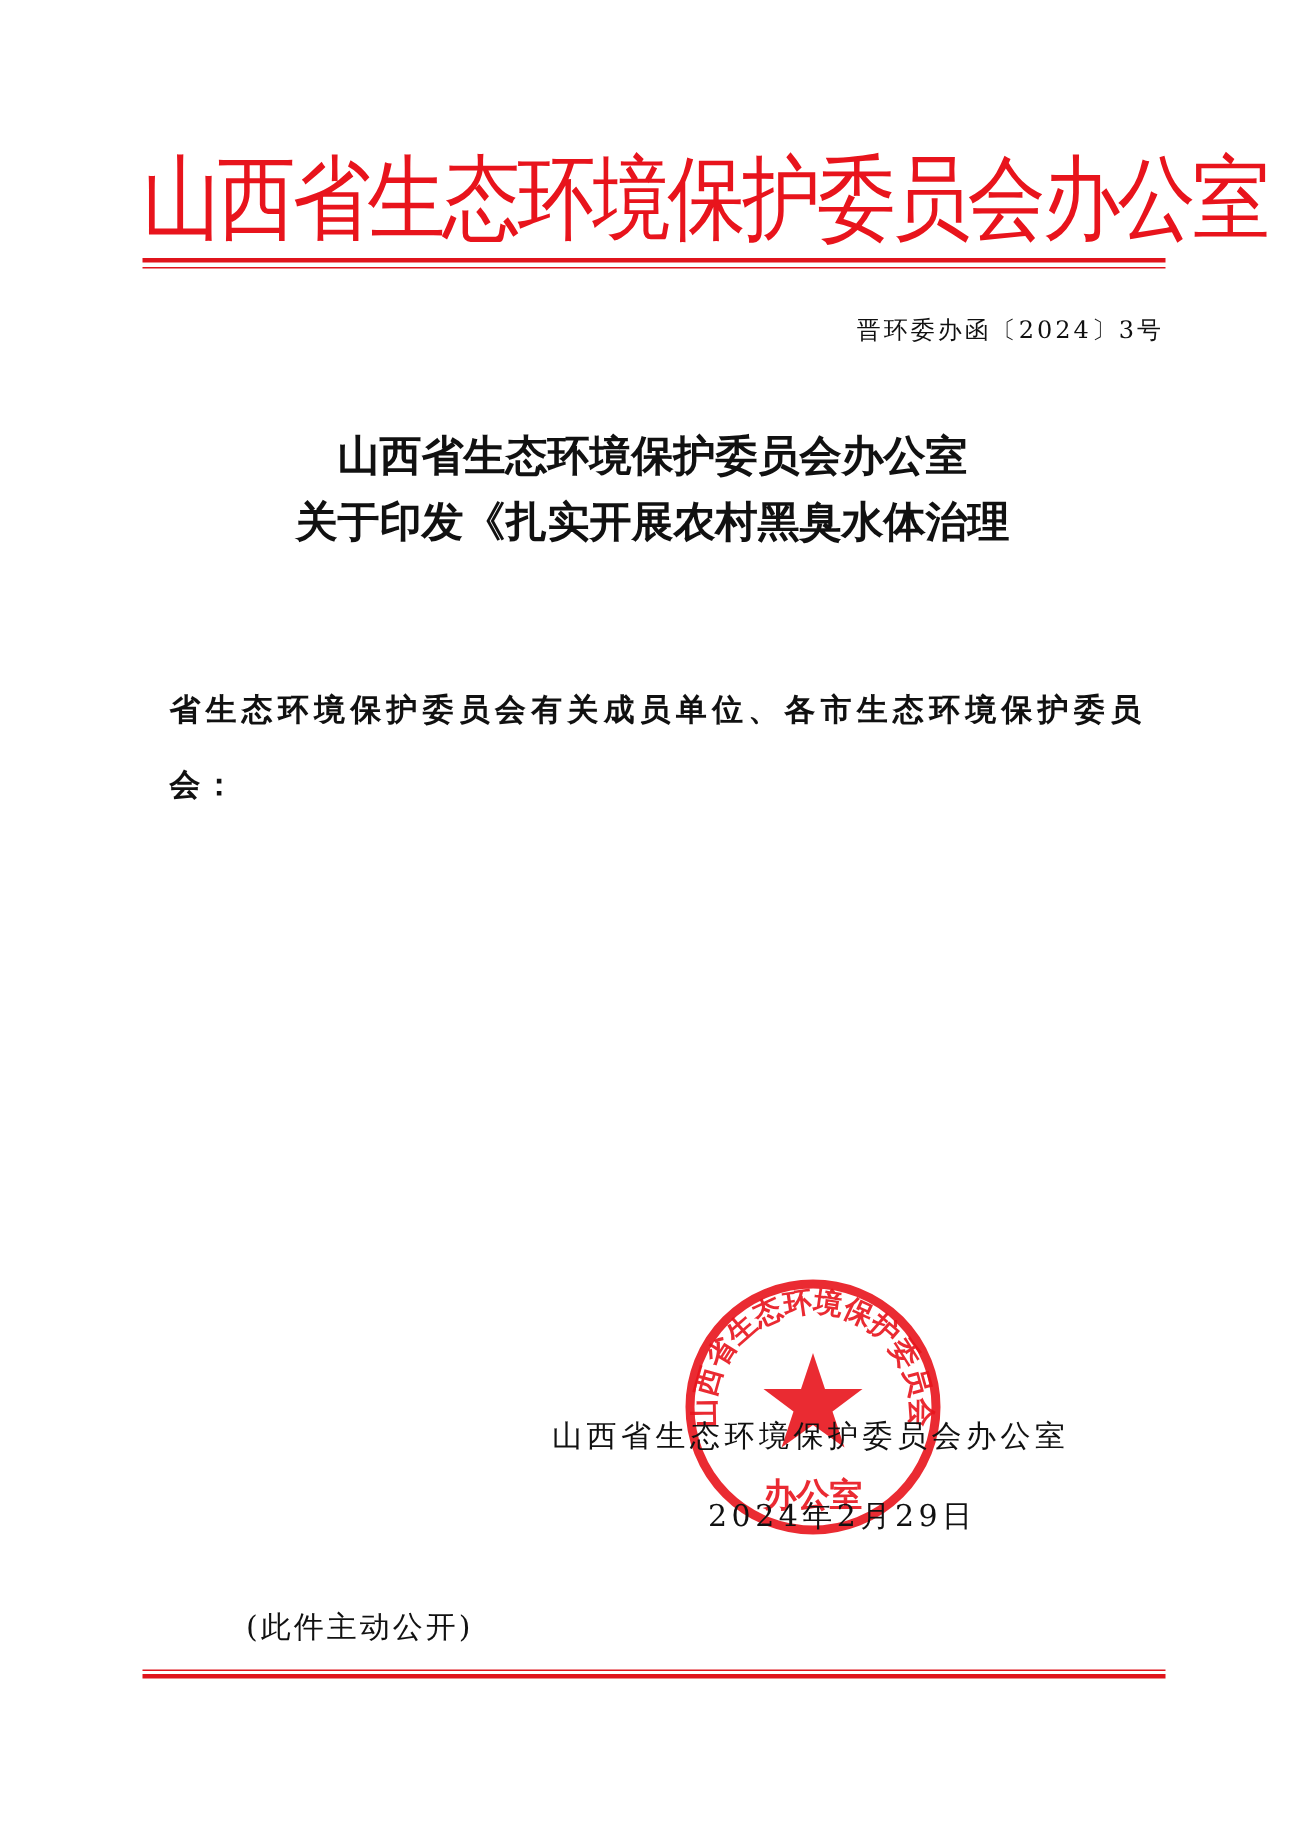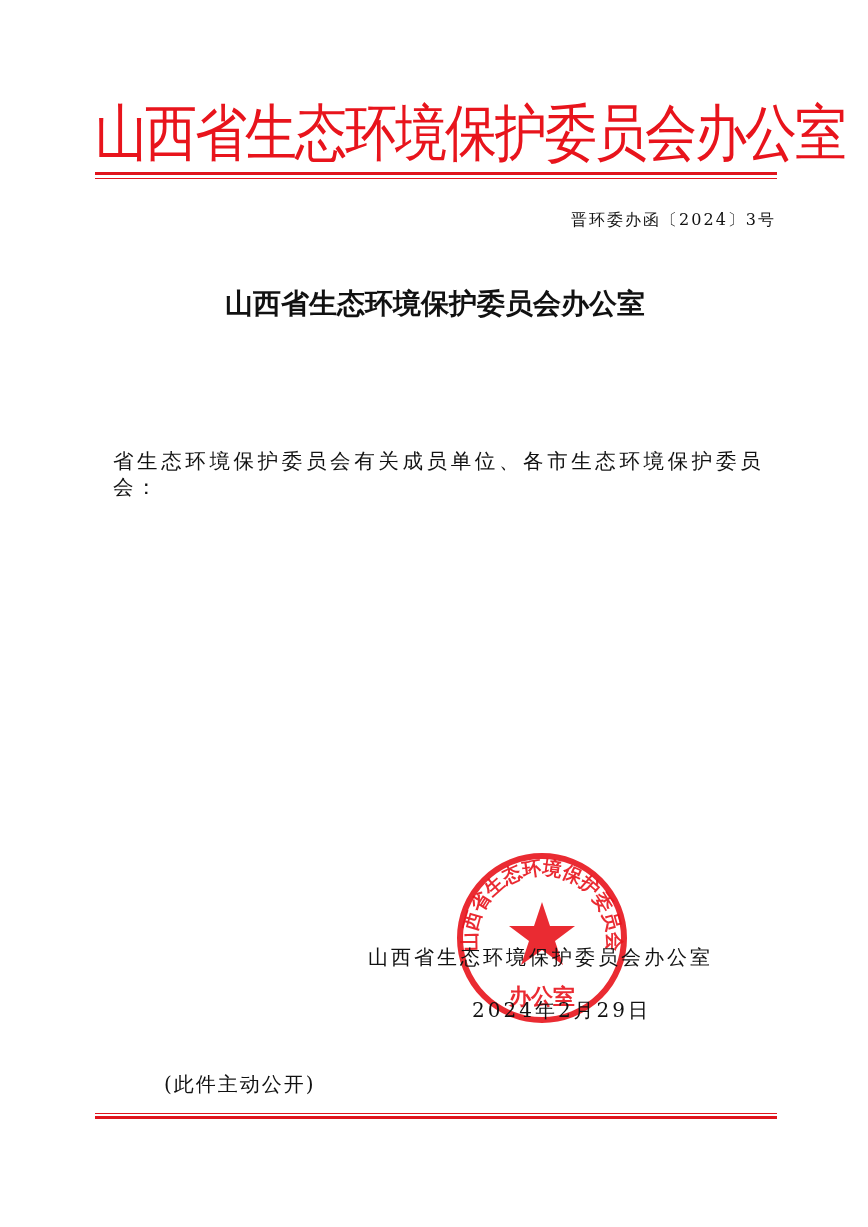--- a/index.html
+++ b/index.html
@@ -4,39 +4,40 @@
 <style>
   html, body { margin:0; padding:0; background:#ffffff; }
   body { width:868px; height:1227px; position:relative; overflow:hidden; font-family:"DejaVu Serif", serif; color:#111; }
   .abs { position:absolute; }
   .masthead { left:95px; top:100px; width:680px; text-align:center; font-family:"DejaVu Serif", serif; font-size:52px; color:#e8141c; letter-spacing:-2px; transform:scaleY(1.18); transform-origin:top center; line-height:56px; white-space:nowrap; font-weight:normal; }
   .rule-thick { left:95px; width:682px; height:3px; background:#e0141c; }
   .rule-thin { left:95px; width:682px; height:1px; background:#e0141c; }
   .docno { right:92px; top:210px; font-size:16px; letter-spacing:2px; white-space:nowrap; }
   .title { left:100px; width:670px; text-align:center; font-size:28px; font-weight:bold; line-height:44px; top:282px; font-family:"DejaVu Serif", serif; }
   .title div { white-space:nowrap; }
-  .body { left:113px; width:650px; font-size:20.5px; line-height:26px; letter-spacing:2.4px; }
+  .body { left:113px; width:650px; font-size:20.5px; line-height:50px; letter-spacing:2.4px;font-weight:bold; }
   .body p { margin:0; text-align:justify; }
   .indent { text-indent:2em; }
   .sign { left:368px; top:944px; font-size:20px; letter-spacing:3px; white-space:nowrap; }
   .date { left:458px; top:997px; font-size:20px; letter-spacing:3px; white-space:nowrap;margin-left:14px; }
   .public { left:164px; top:1028px; font-size:20px; letter-spacing:2px; white-space:nowrap;margin-top:43px; }
   .seal { left:452px; top:850px; width:180px; height:176px; }
 </style>
 </head>
 <body>
 
 <div class="abs masthead">山西省生态环境保护委员会办公室</div>
 <div class="abs rule-thick" style="top:172px;"></div>
 <div class="abs rule-thin" style="top:178px;"></div>
 
 <div class="abs docno">晋环委办函〔2024〕3号</div>
 
 <div class="abs title">
   <div>山西省生态环境保护委员会办公室</div>
+  <div>关于印发《扎实开展农村黑臭水体治理</div>
 </div>
 
 <div class="abs body" style="top:448px;">
   <p>省生态环境保护委员会有关成员单位、各市生态环境保护委员会：</p>
 </div>
 
 <svg class="abs seal" viewBox="0 0 180 176">
   <circle cx="90" cy="88" r="82" fill="none" stroke="#e8141c" stroke-width="6" opacity="0.9"></circle>
   <defs>
     <path id="sealArc" d="M 30 118 A 66 66 0 1 1 150 118"></path>

